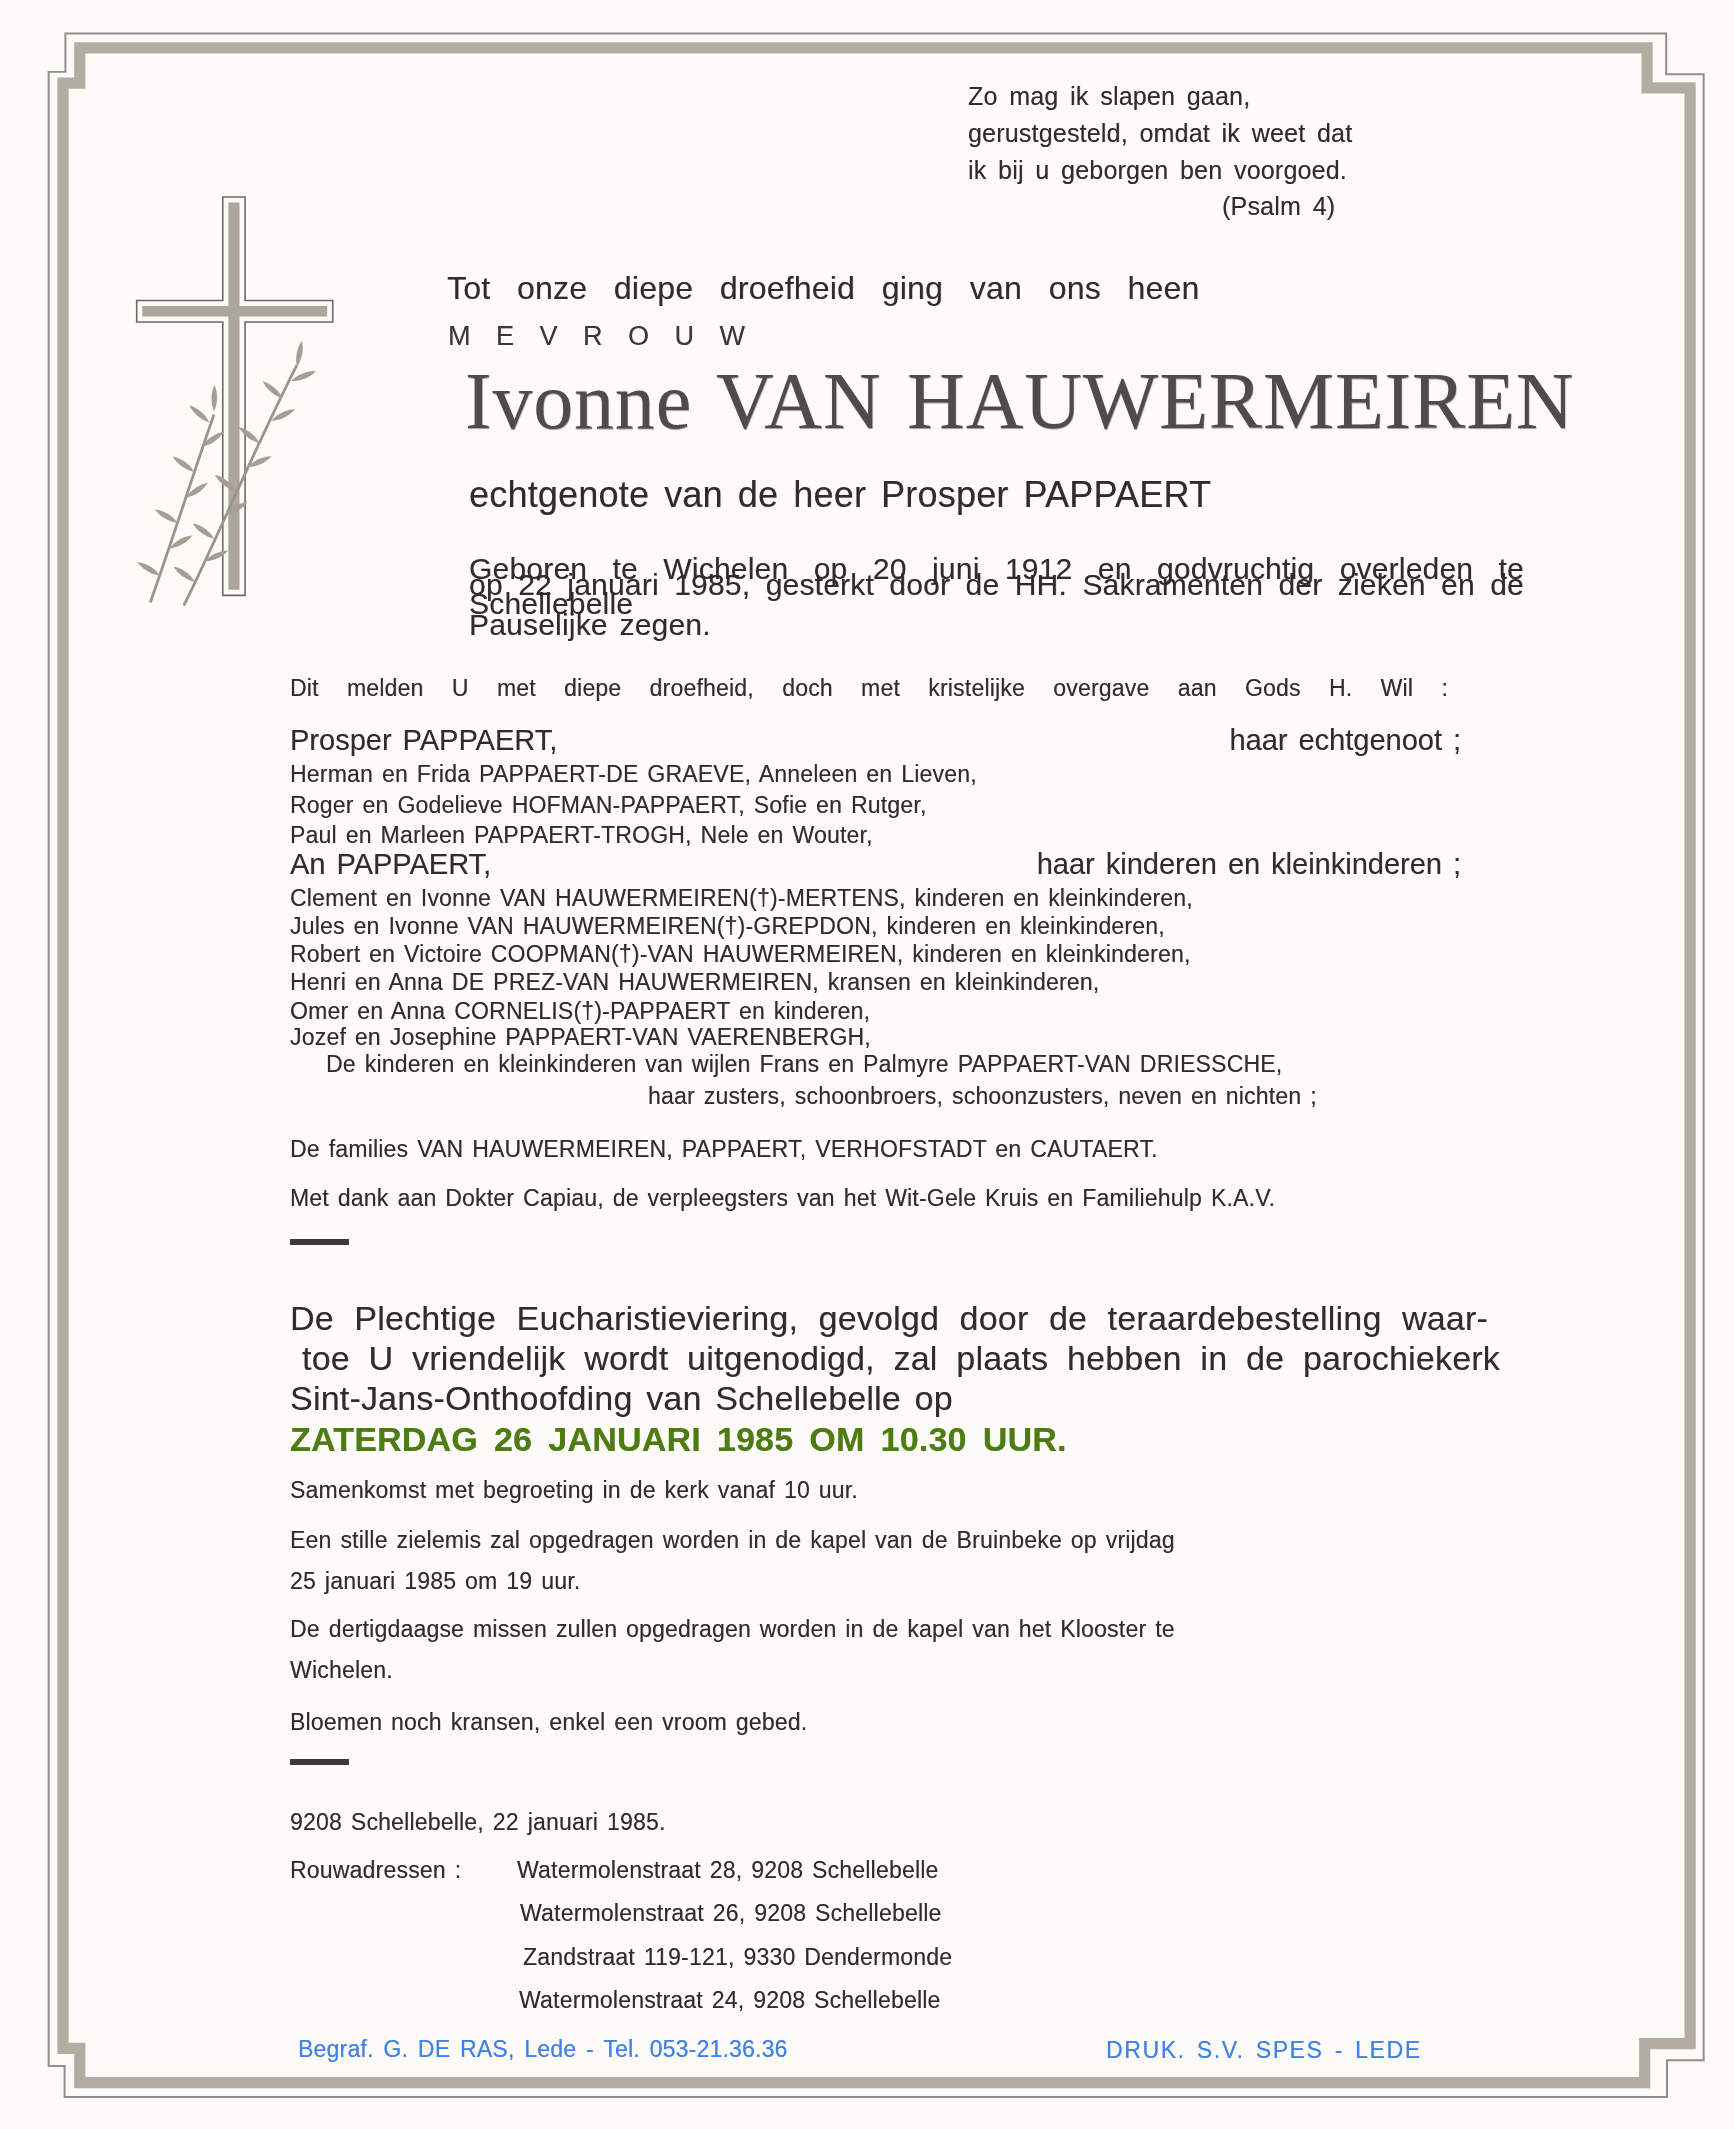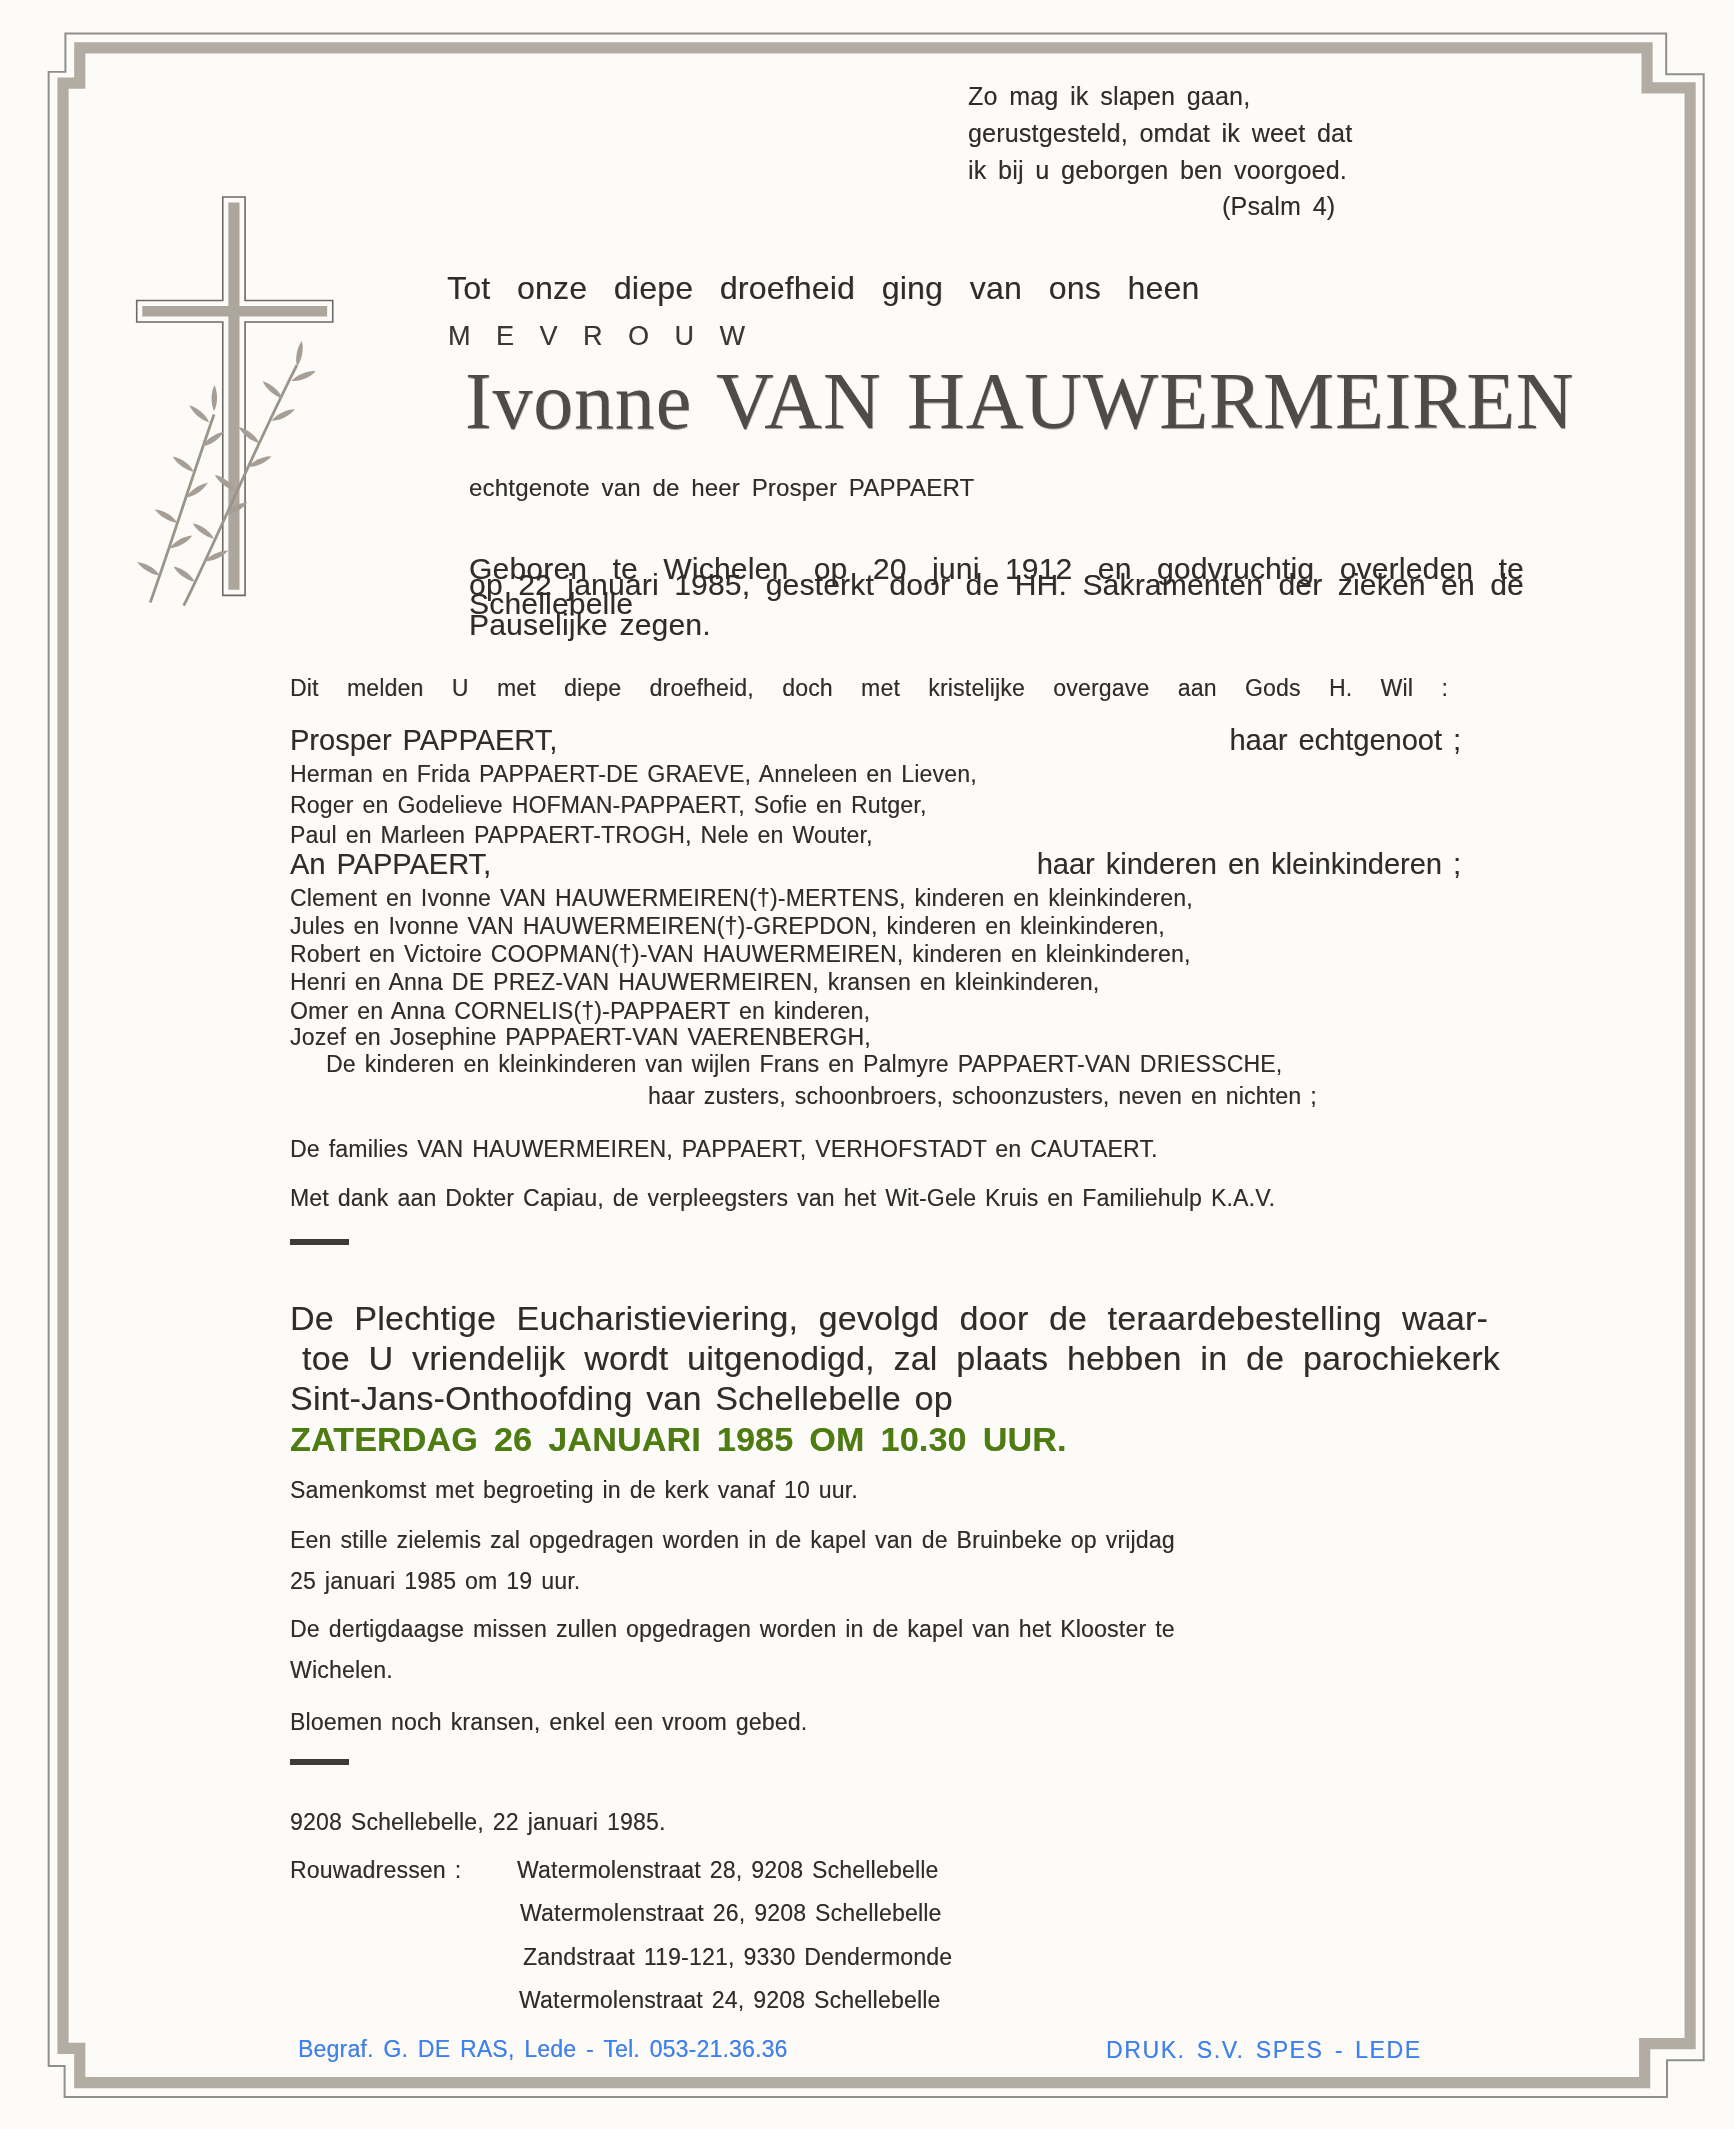--- a/index.html
+++ b/index.html
@@ -10,21 +10,21 @@
      font-family:"Liberation Sans",sans-serif;font-size:23px;line-height:1.15;
      word-spacing:0.10em;letter-spacing:0.2px;
      text-shadow:0.3px 0.3px 0.6px rgba(46,45,43,.45);}
   .jl{white-space:normal;text-align:justify;text-align-last:justify;}
   .psalm{font-size:25px;word-spacing:0.18em;}
   .intro{font-size:32px;word-spacing:17.6px;}
   .honorific{font-size:27px;letter-spacing:25.5px;word-spacing:8px;color:#3a3937;}
   .bigname{font-family:"Liberation Serif",serif;font-size:80px;line-height:1;
            color:#4e4c48;letter-spacing:0.8px;word-spacing:4.8px;
            text-shadow:0.5px 0.5px 0.8px rgba(70,68,64,.5);}
-  .sub{font-size:24px;word-spacing:4.8px;}
+  .sub{font-size:36px;word-spacing:4.8px;}
   .life{font-size:30px;word-spacing:3.2px;}
   .svc{font-size:34px;word-spacing:4px;}
   .svcb{font-size:34px;font-weight:bold;word-spacing:6.4px;color:#4d7c0f;}
   .row{position:absolute;left:290px;width:1171px;display:flex;justify-content:space-between;
        font-size:29px;white-space:nowrap;word-spacing:0.10em;
        text-shadow:0.3px 0.3px 0.6px rgba(46,45,43,.45);}
   .rule{position:absolute;left:290px;width:59px;height:5.6px;background:#3c3b38;}
   .ftr{font-size:23px;word-spacing:3.2px;color:#3b82f6;margin-left:15px;}
   .printer{letter-spacing:1.6px;}
 </style>

